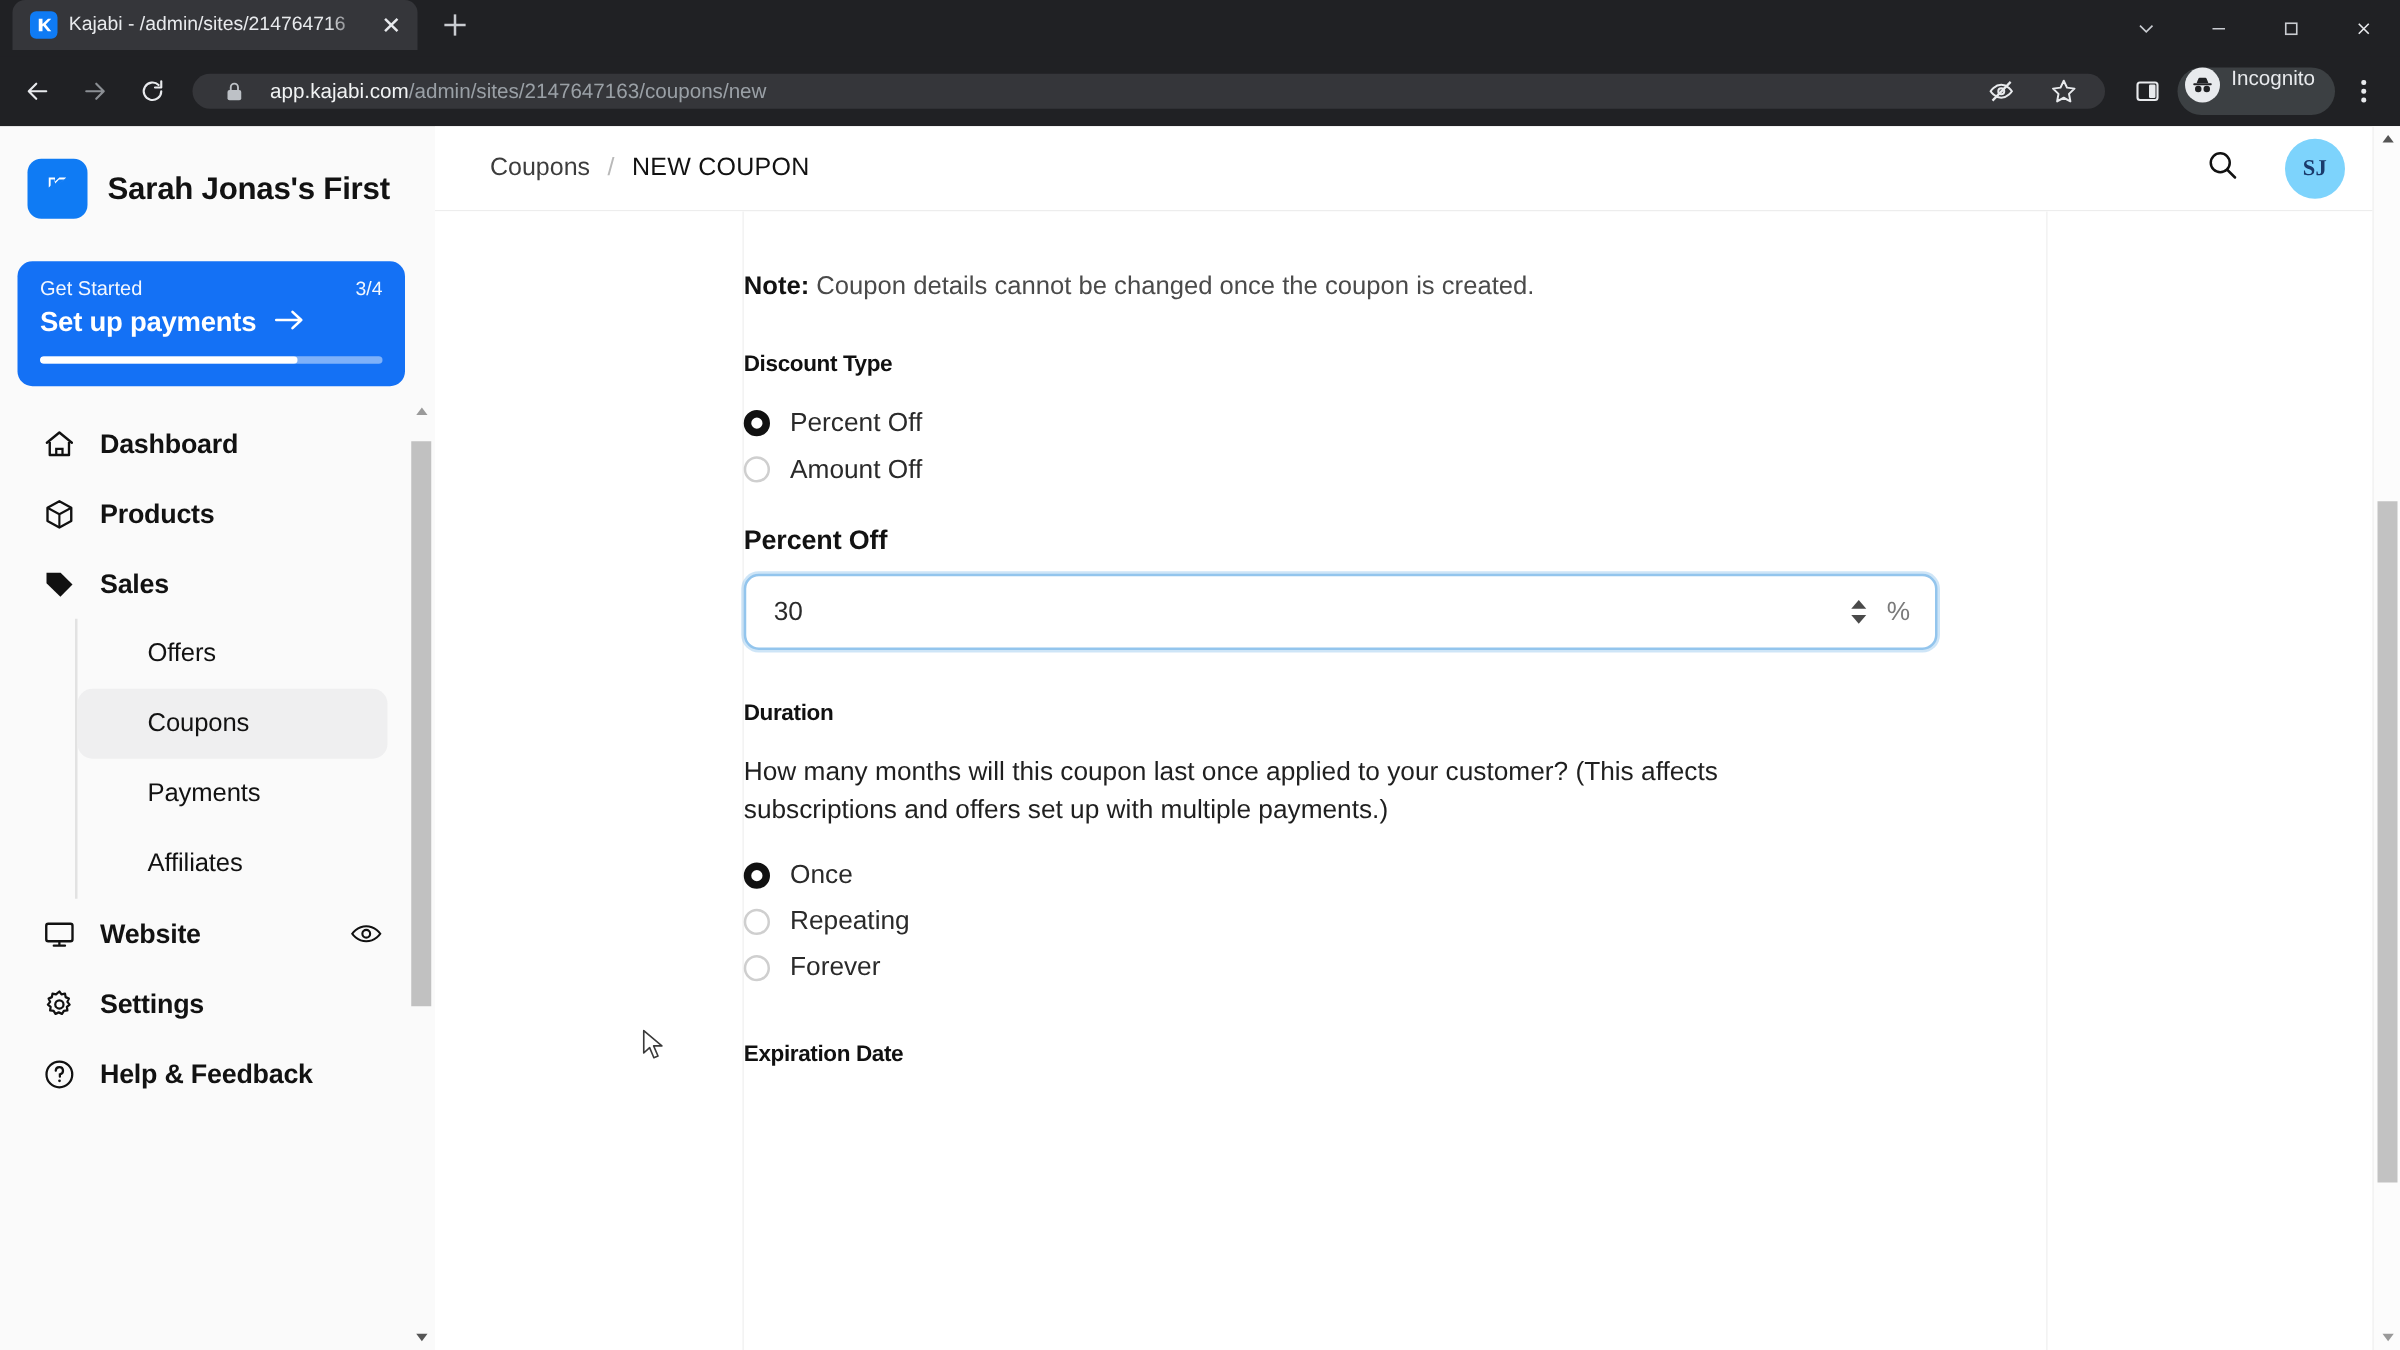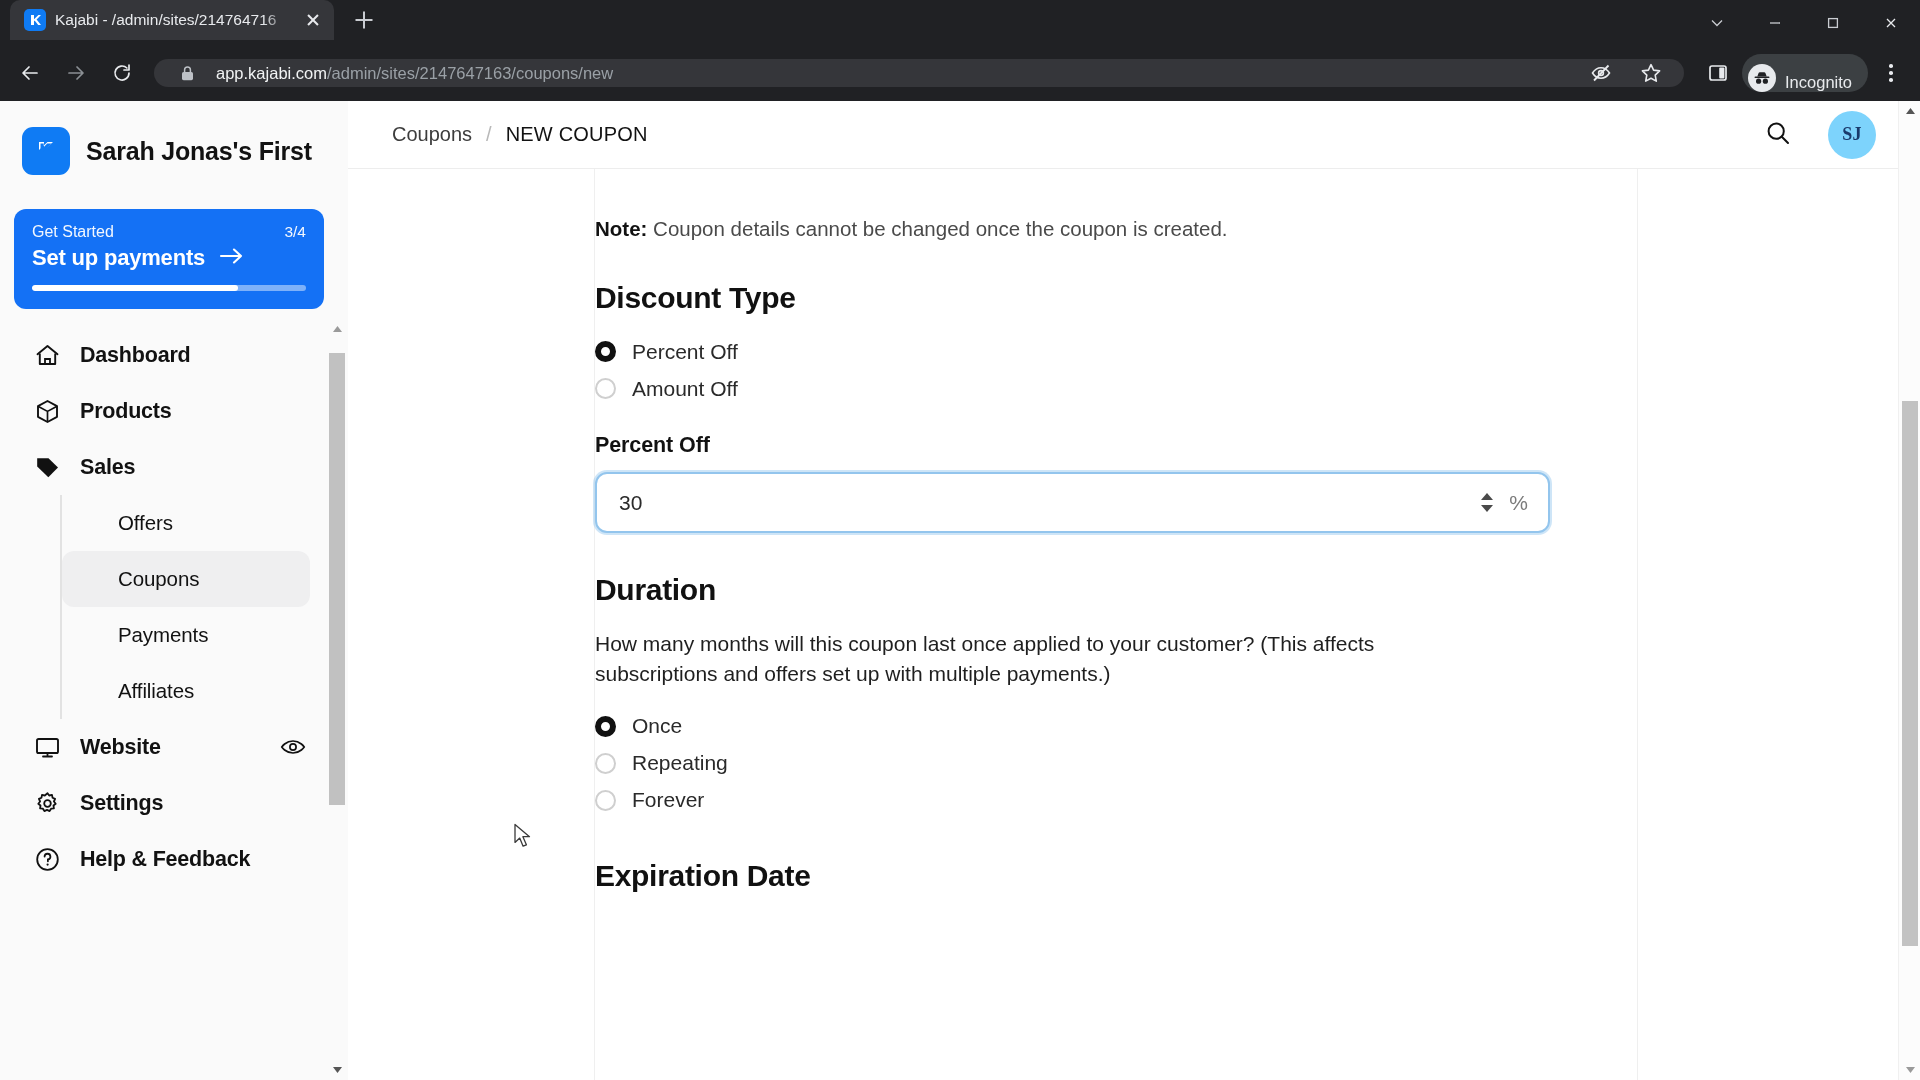--- a/index.html
+++ b/index.html
@@ -52,21 +52,21 @@
   .omnibox {
     flex:1 1 auto; height:28px; background:#35363a; border-radius:21px;
     display:flex; align-items:center; padding: 0 10px 0 16px; margin-left:6px; gap: 12px; min-width:0;
   }
   .omni-url { flex:1 1 auto; font-size:16.5px; color:#9aa0a6; white-space:nowrap; overflow:hidden; }
   .omni-url b { color:#f1f3f4; font-weight:400; }
   .omni-icons { display:flex; align-items:center; gap: 16px; padding-right:6px; }
   .icon-btn { width:34px; height:34px; display:flex; align-items:center; justify-content:center; }
   .right-tools { display:flex; align-items:center; gap:4px; padding-left:8px; }
   .incognito-chip {
-    display:flex; align-items:flex-end; gap:9px; height:38px; padding: 0 16px 0 6px;
+    display:flex; align-items:flex-start; gap:9px; height:38px; padding: 0 16px 0 6px;
     border-radius:19px; background:#3c4043;
   }
   .incog-ava { width:28px; height:28px; border-radius:50%; background:#e8eaed; display:flex; align-items:center; justify-content:center; }
   .incognito-label { color:#e8eaed; font-size:16.5px; }
   .kebab { width:38px; height:38px; display:flex; flex-direction:column; align-items:center; justify-content:center; gap:3.5px; }
   .kebab i { width:3.6px; height:3.6px; border-radius:50%; background:#e8eaed; display:block; }
 
   
   .viewport { flex:1 1 auto; display:flex; background:#fff; position:relative; overflow:hidden; }
 
@@ -132,21 +132,21 @@
   .content-wrap { flex:1 1 auto; display:flex; overflow:hidden;justify-content:flex-end; }
   .gutter-left { width: 247px; flex:0 0 247px; border-right:1px solid #efefef; background:#fff; }
   .form-col { flex:1 1 auto; padding: 48px 0 0 0; position:relative; }
   .form-inner { width: 955px; margin-left: 0; padding-left: 0; }
   .gutter-right { width: 283px; flex:0 0 283px; border-left:1px solid #efefef; background:#fff; }
 
   .note { font-size:20.5px; color:#4a4a4a; margin-bottom: 34px; }
   .note b { color:#121212; font-weight:700; }
 
   .field-label { font-size:21.5px; font-weight:700; color:#121212; letter-spacing:-0.1px; }
-  .section-title { font-size:30px; font-weight:700; color:#111; letter-spacing:-0.3px; }
+  .section-title { font-size:18px; font-weight:700; color:#111; letter-spacing:-0.3px; }
 
   .text-input {
     margin-top: 14px; height: 61px; border:1px solid #d9d9d9; border-radius:10px; background:#fff;
     display:flex; align-items:center; padding: 0 22px; font-size:21px; color:#2b2b2b; width: 955px;
   }
   .num-input {
     margin-top: 14px; height: 61px; border:2px solid #93c5ed; border-radius:12px; background:#fff;
     display:flex; align-items:center; padding: 0 14px 0 22px; font-size:21px; color:#2b2b2b; width: 955px;
     box-shadow: 0 0 0 2px rgba(147,197,237,.45);
   }

